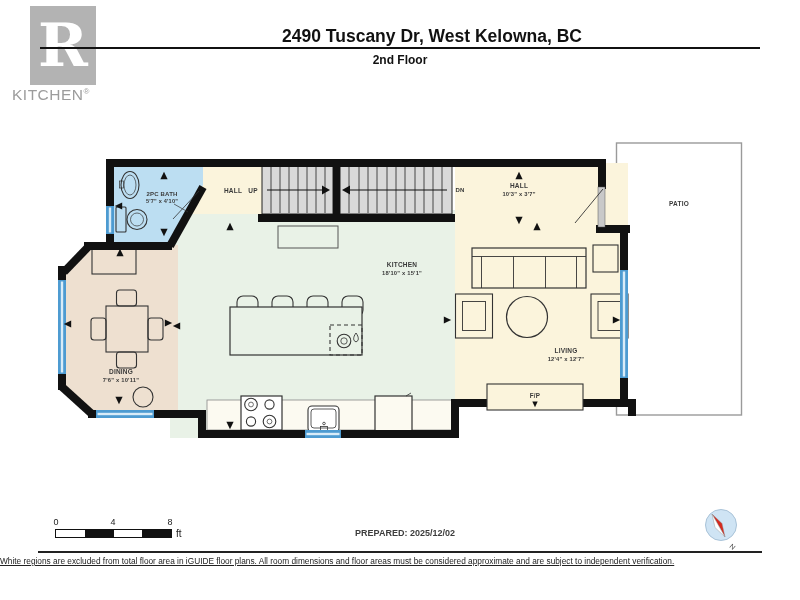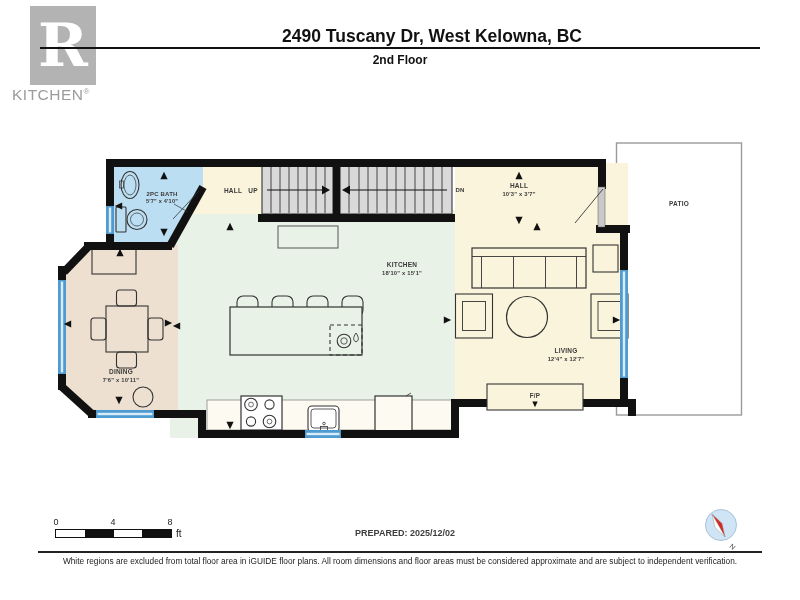--- a/index.html
+++ b/index.html
@@ -18,21 +18,21 @@
   .plan{left:0;top:0;width:800px;height:600px;}
   
   .scalebar{left:55px;top:517px;width:200px;height:30px;}
   .sb-num{position:absolute;top:0;font-size:9px;color:#222;transform:translateX(-50%);}
   .sb-bar{position:absolute;left:0;top:12px;width:115px;height:7px;border:1px solid #111;display:flex;}
   .sb-seg{flex:1 1 25%;height:100%;}
   .sb-unit{position:absolute;left:121px;top:11px;font-size:10px;color:#222;}
   .prepared{left:0;top:528px;width:810px;text-align:center;font-size:9px;font-weight:bold;color:#3d3d3d;}
   .compass{left:698px;top:504px;width:48px;height:48px;}
   .footer-divider{left:38px;top:551px;width:724px;height:2px;background:#222;}
-  .footer-text{left:0;top:556px;width:800px;text-align:center;font-size:8.3px;color:#222;}
+  .footer-text{left:0;top:556px;width:800px;text-align:left;font-size:8.3px;color:#222;text-decoration:underline;}
   
   text.rlbl{font-family:"Liberation Sans",sans-serif;font-weight:bold;fill:#3a3a3a;letter-spacing:.2px;}
 </style>
 </head>
 <body>
 
 <div class="page">
 
   <div class="abs logo-box">
     <span class="logo-letter">R</span>

